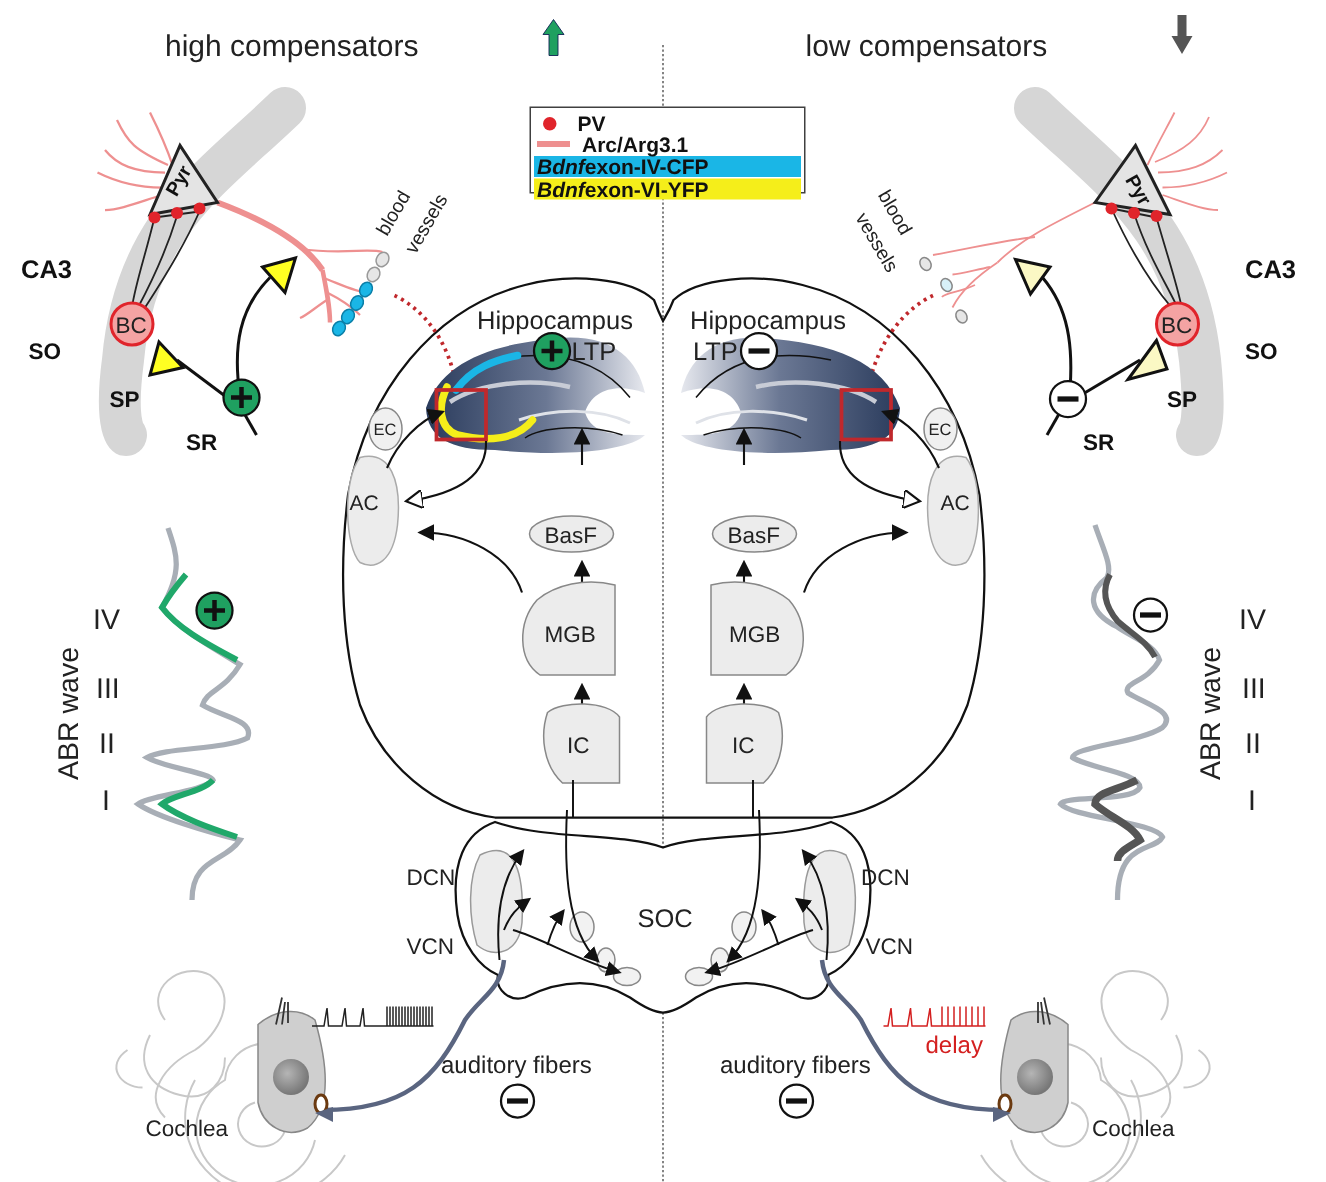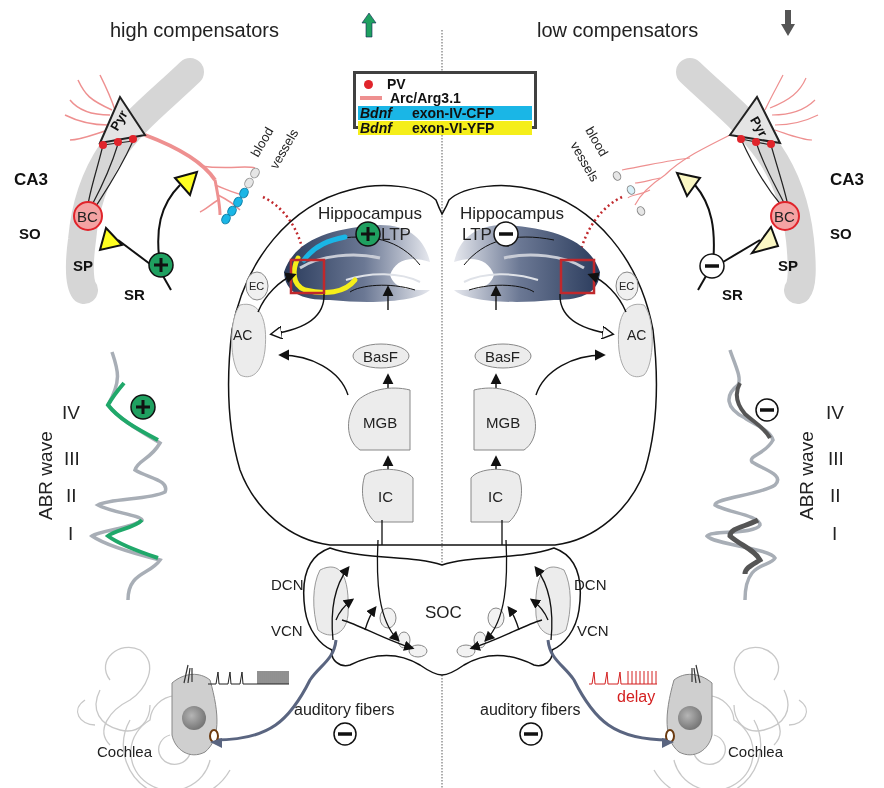--- a/index.html
+++ b/index.html
@@ -2,27 +2,27 @@
 <html><head>
 <meta charset="utf-8">
 <style>
   html, body { margin: 0; padding: 0; background: #ffffff; }
   body { width: 884px; height: 788px; position: relative; overflow: hidden;
          font-family: "Liberation Sans", sans-serif; }
   svg#diagram { position: absolute; left: 0; top: 0; }
   .t { font-family: "Liberation Sans", sans-serif; fill: #222; }
   .tb { font-family: "Liberation Sans", sans-serif; font-weight: bold; fill: #111; }
   .legend { position: absolute; left: 353px; top: 71px; width: 184px; height: 58px;
-            border: 3px solid #404040; background: #fff; box-sizing: border-box; padding: 3px 2px 0 2px; }
+            border: 1px solid #404040; background: #fff; box-sizing: border-box; padding: 3px 2px 0 2px; }
   .leg-row { display: flex; align-items: center; height: 14px; font-weight: bold; font-size: 14px;
              font-family: "Liberation Sans", sans-serif; color: #111; line-height: 14px; }
   .leg-dot { width: 9px; height: 9px; border-radius: 50%; background: #e0242b; margin: 0 14px 0 6px; }
   .leg-line { width: 22px; height: 4px; background: #ee9090; margin: 0 8px 0 2px; }
   .leg-band { padding-left: 2px; margin-top: 1px; }
-  .leg-band i { font-style: italic; margin-right: 20px; }
+  .leg-band i { font-style: italic; margin-right: 0; }
 </style>
 </head>
 <body>
 
 <svg id="diagram" width="884" height="788" viewBox="0 0 884 788" xmlns="http://www.w3.org/2000/svg">
   <defs>
     <marker id="ah" markerWidth="8" markerHeight="8" refX="6" refY="4" orient="auto">
       <path d="M0,0 L8,4 L0,8 z" fill="#111"></path>
     </marker>
     <marker id="ahopen" markerWidth="9" markerHeight="9" refX="7" refY="4.5" orient="auto">

